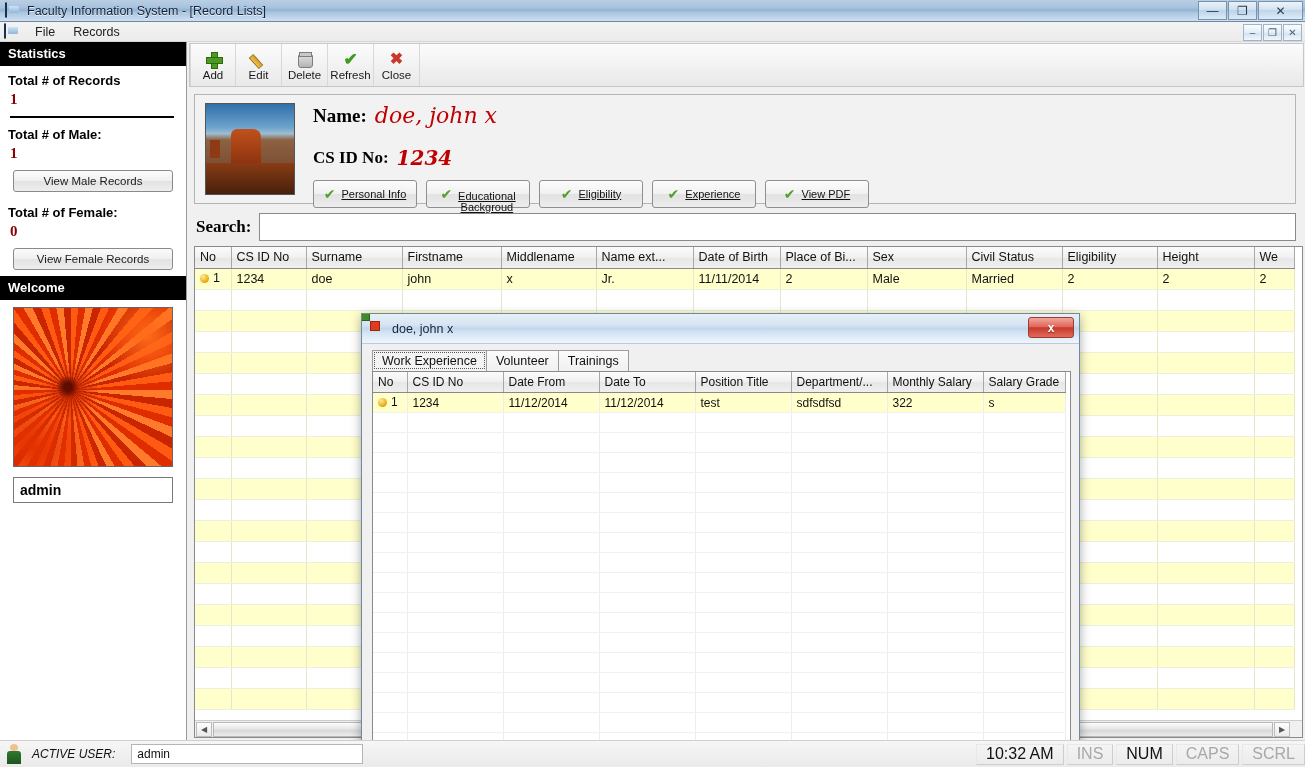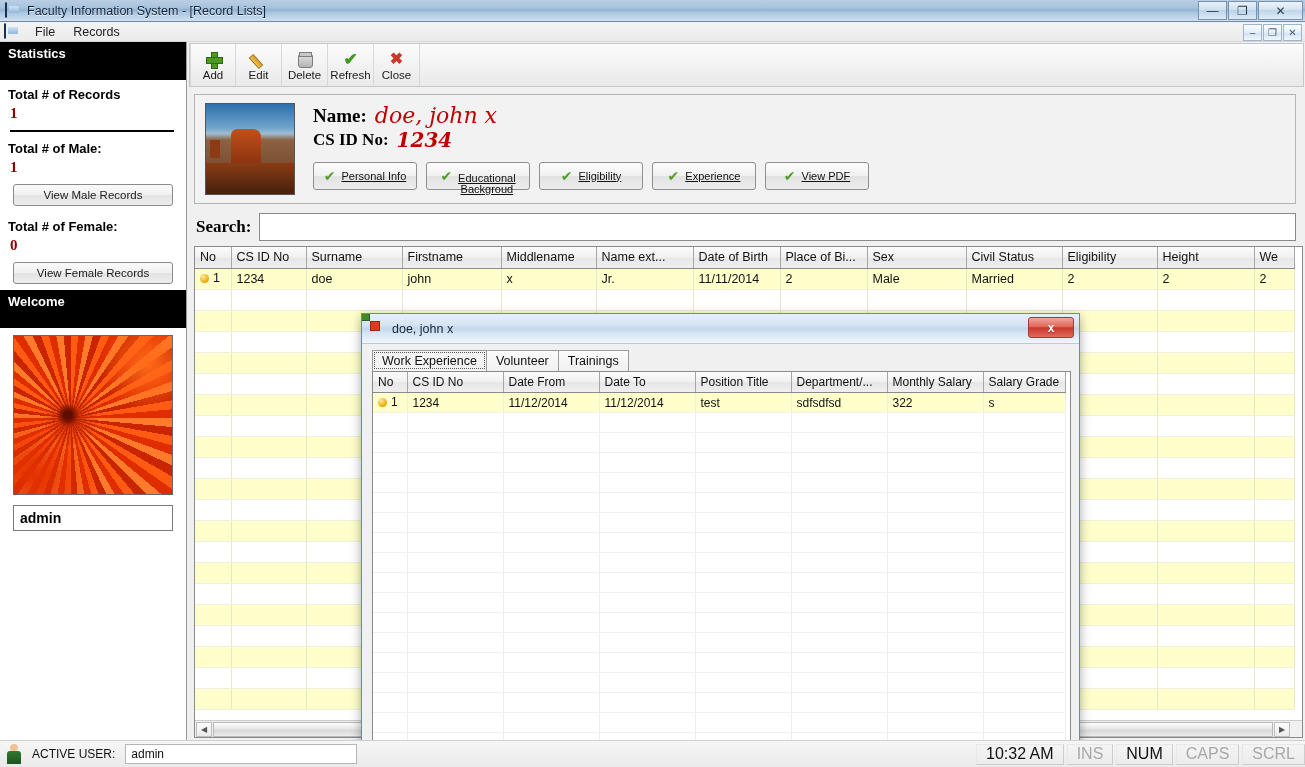--- a/index.html
+++ b/index.html
@@ -80,21 +80,21 @@
   
   .sidebar {
     position: absolute; left: 0; top: 42px; width: 187px; height: 698px;
     background: #ffffff;
     border-right: 1px solid #9a9a9a;
     overflow: hidden;
   }
   .panel-header {
     background: #000000; color: #ffffff;
     font-weight: bold; font-size: 13px;
-    padding: 4px 8px 19px 8px;
+    padding: 4px 8px 5px 8px;
   }
   .stat-label {
     font-weight: bold; font-size: 13px; color: #000;
     padding: 7px 8px 0 8px;
   }
   .stat-value {
     font-weight: bold; font-size: 15px; color: #8b0000;
     font-family: "Liberation Serif", serif;
     padding: 3px 8px 4px 10px;
   }
@@ -357,21 +357,21 @@
 
   
   .statusbar {
     position: absolute; left: 0; bottom: 0; width: 1305px; height: 27px;
     background: linear-gradient(to bottom, #f6f6f6, #eaeaea);
     border-top: 1px solid #cfcfcf;
     display: flex; align-items: center;
     z-index: 60;
   }
   .sb-icon { width: 18px; height: 20px; margin: 0 8px 0 6px; flex:none; position: relative;}
-  .sb-label { font-size: 12px; color: #111; margin-right: 10px; }
+  .sb-label { font-size: 12px; color: #111; margin-right: 16px; font-style: italic; }
   .sb-userbox {
     width: 232px; height: 20px;
     border: 1px solid #b5b5b5; background: #fff;
     font-size: 12px; color: #111; padding: 2px 5px;
   }
   .sb-right { margin-left: auto; display: flex; align-items: center; }
   .sb-cell {
     border: 1px solid #cdcdcd; border-top-color:#e8e8e8; border-left-color:#e8e8e8;
     height: 21px; padding: 0 9px; margin-left: 3px;
     display: flex; align-items: center; font-size: 16px;
@@ -519,21 +519,21 @@
       <div class="rec-photo">
         <div class="butte2"></div>
           <div class="butte"></div>
           <div class="ground"></div>
       </div>
       <div class="rec-info">
         <div class="rec-line">
           <span class="rec-lbl">Name:</span>
           <span class="rec-name">doe, john x</span>
         </div>
-        <div class="rec-line" style="margin-top:0;">
+        <div class="rec-line" style="margin-top:18px;">
           <span class="rec-lbl small">CS ID No:</span>
           <span class="rec-id">1234</span>
         </div>
         <div class="rec-btns">
           <div class="rec-btn">
             <span class="ico-chkbtn">✔</span>
             <span class="lbl">Personal Info</span>
           </div>
           <div class="rec-btn">
             <span class="ico-chkbtn">✔</span>

